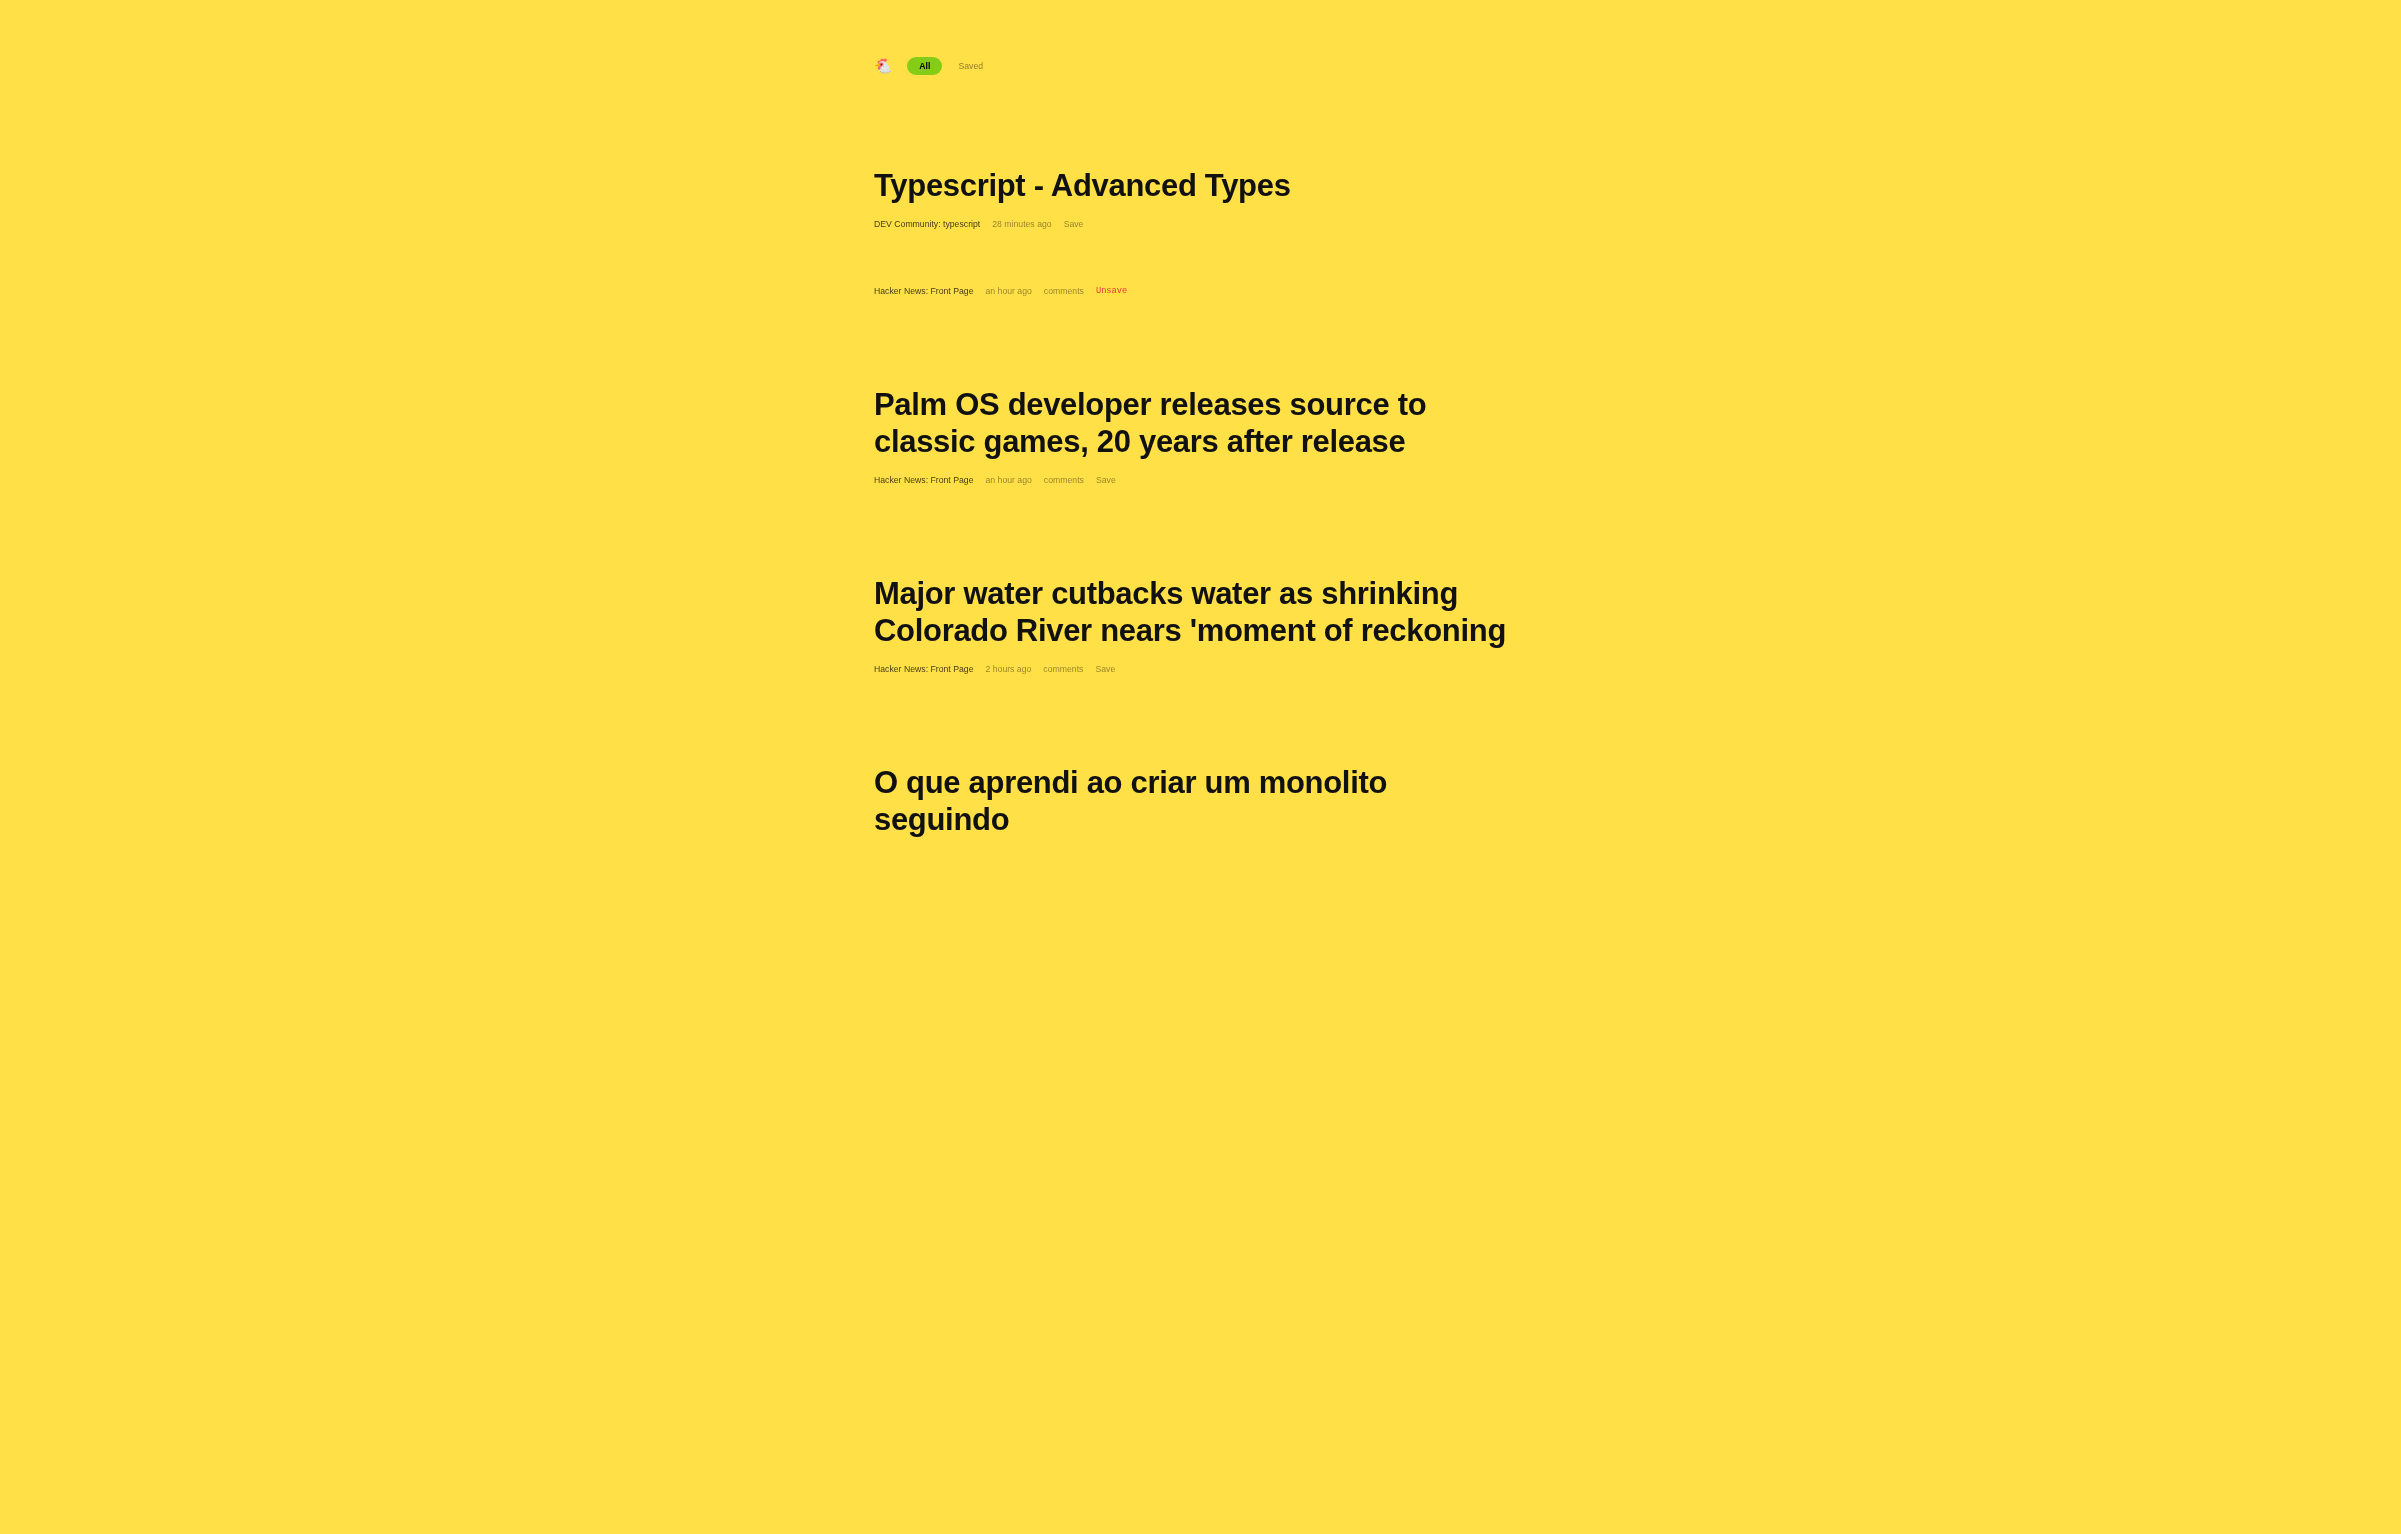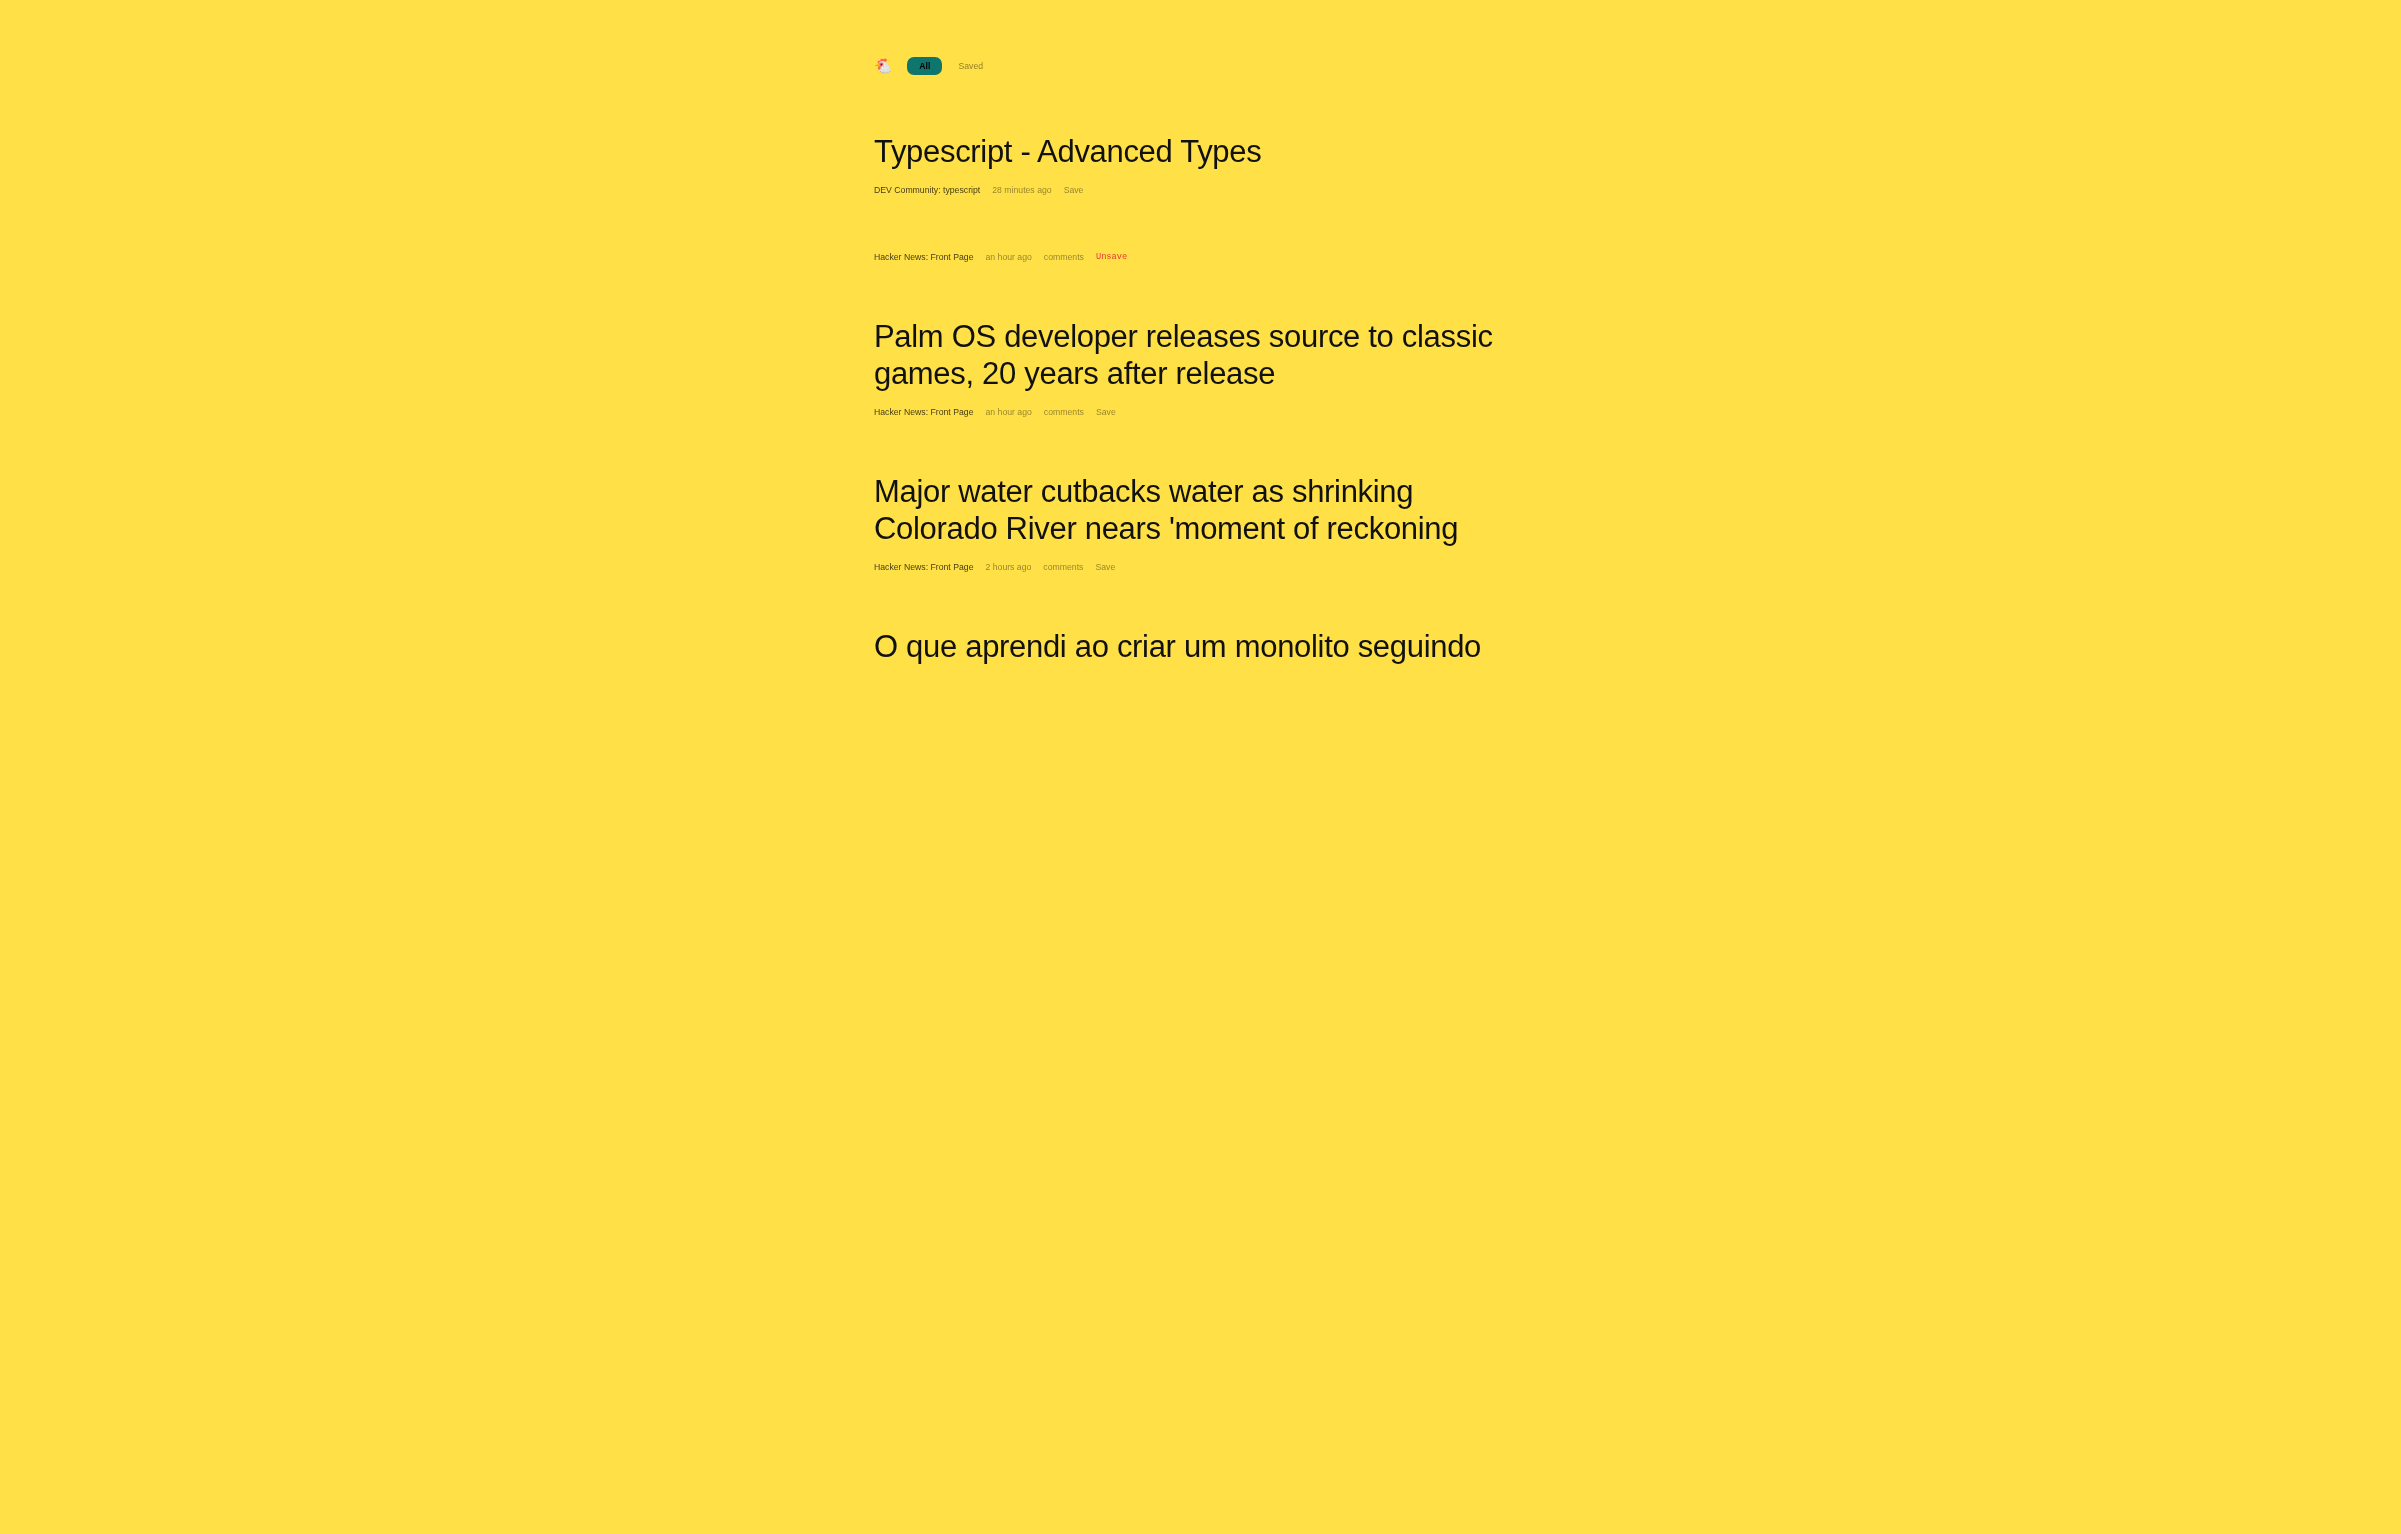--- a/index.html
+++ b/index.html
@@ -47,49 +47,49 @@
     .tab {
       font-size: 8.7px;
       font-weight: 500;
       color: rgba(0, 0, 0, 0.45);
       cursor: pointer;
       padding: 4px 12px;
       border-radius: 9.3px;
     }
 
     .tab.active {
-      background-color: #0f766e;
+      background-color: #84cc16;
       color: #000000;
       font-weight: 600;
-      border-radius: 7px;
     }
 
     .tab:not(.active) {
       padding: 4px 0;
     }
 
     .articles {
       display: flex;
       flex-direction: column;
       gap: 57px;
     }
 
     .article {
       display: flex;
       flex-direction: column;
     }
 
     .article-title {
       font-size: 31px;
-      font-weight: 400;
+      font-weight: 700;
       color: #111111;
       line-height: 1.18;
       letter-spacing: -0.01em;
       margin-bottom: 14.7px;
       cursor: pointer;
+      margin-top: 34px;
     }
 
     .article-meta {
       display: flex;
       align-items: center;
       gap: 12px;
       font-size: 8.7px;
     }
 
     .meta-source {

